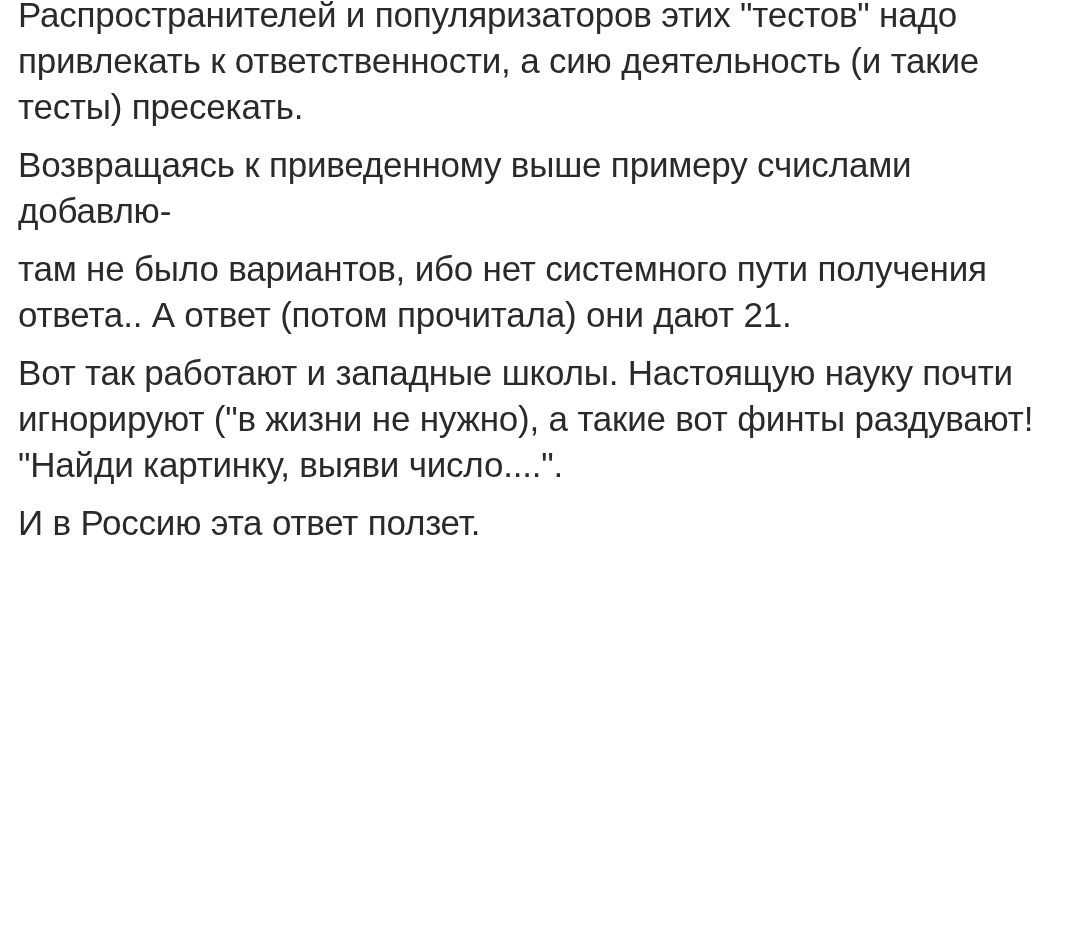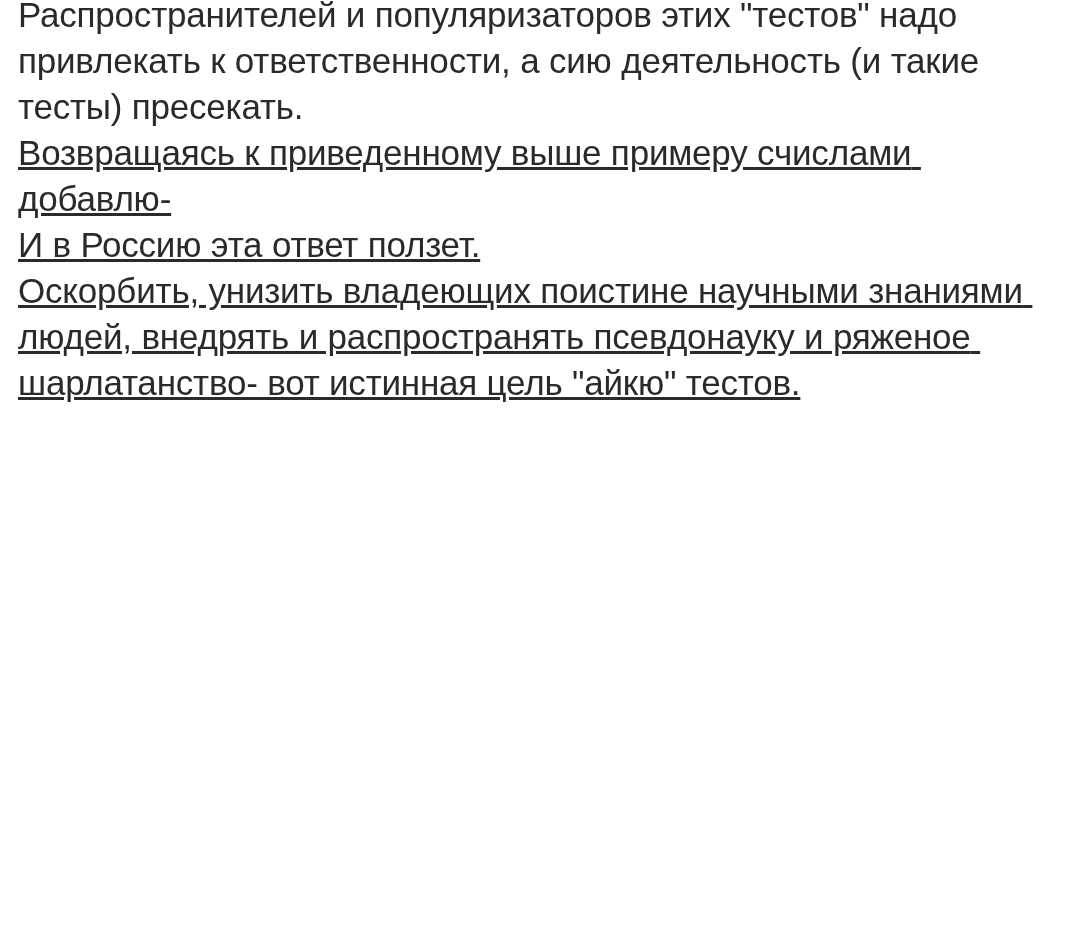--- a/index.html
+++ b/index.html
@@ -27,31 +27,31 @@
   .para {
     color: #2a2a2a;
     font-size: 35px;
     line-height: 46px;
     letter-spacing: -0.2px;
     margin: 0;
     white-space: pre-wrap;
     word-wrap: break-word;
   }
   .para + .para {
-    margin-top: 0;
-    text-decoration: underline;
+    margin-top: 12px;
   }
   
   .text-block {
     margin-top: -8px;
   }
 </style>
 </head>
 <body>
 
 <div class="page">
   <div class="text-block">
     <p class="para">Распространителей и популяризаторов этих "тестов" надо привлекать к ответственности, а сию деятельность (и такие тесты) пресекать.</p>
     <p class="para">Возвращаясь к приведенному выше примеру счислами добавлю-</p>
+    <p class="para">там не было вариантов, ибо нет системного пути получения ответа.. А ответ (потом прочитала) они дают 21.</p>
+    <p class="para">Вот так работают и западные школы. Настоящую науку почти игнорируют ("в жизни не нужно), а такие вот финты раздувают! "Найди картинку, выяви число....".</p>
     <p class="para">И в Россию эта ответ ползет.</p>
-    <p class="para">Оскорбить, унизить владеющих поистине научными знаниями людей, внедрять и распространять псевдонауку и ряженое шарлатанство- вот истинная цель "айкю" тестов.</p>
   </div>
 </div>
 
 </body></html>

